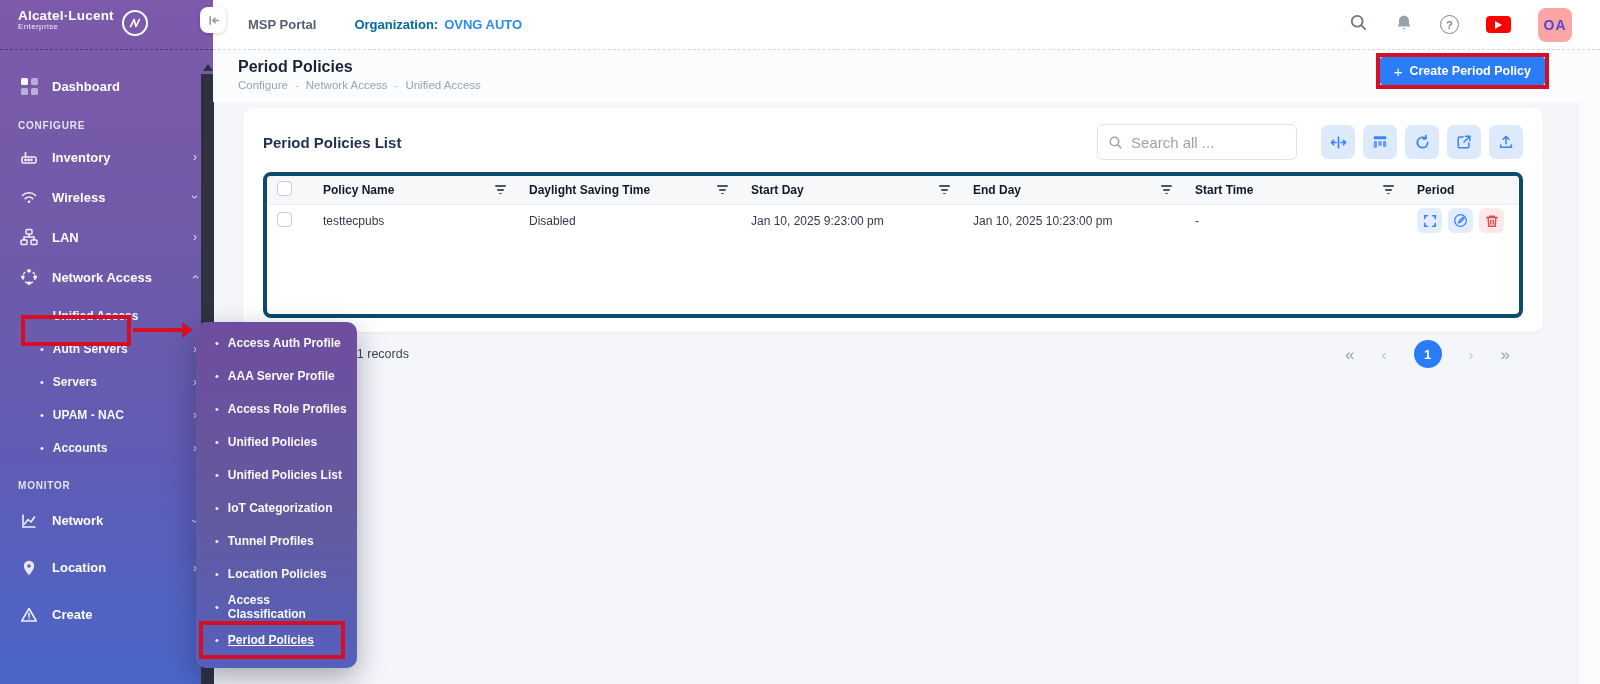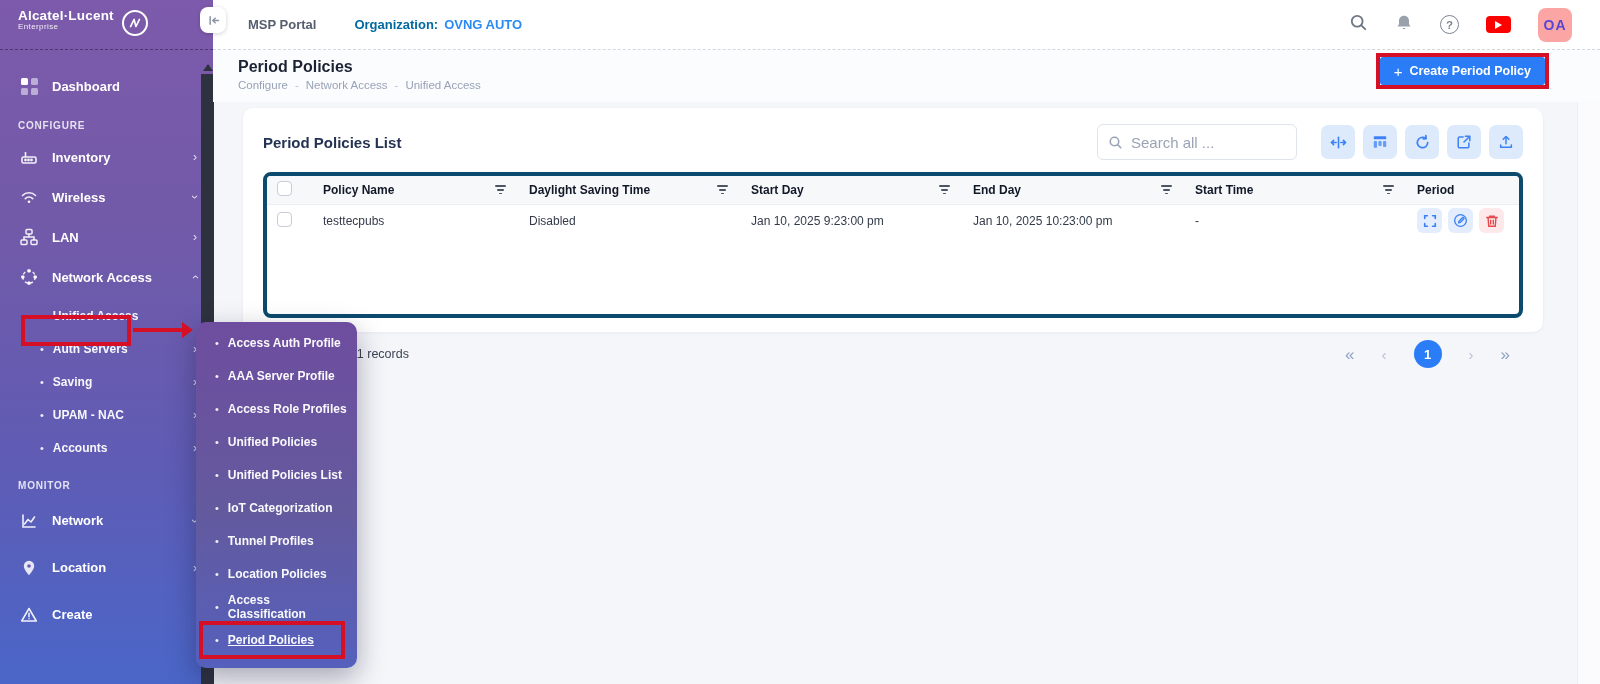--- a/index.html
+++ b/index.html
@@ -186,21 +186,21 @@
         <span class="bullet">•</span>
         <span class="txt">Unified Access</span>
       </div>
       <div class="sub-item">
         <span class="bullet">•</span>
         <span class="txt">Auth Servers</span>
         <span class="chev">›</span>
       </div>
       <div class="sub-item">
         <span class="bullet">•</span>
-        <span class="txt">Saving</span>
+        <span class="txt">Servers</span>
         <span class="chev">›</span>
       </div>
       <div class="sub-item">
         <span class="bullet">•</span>
         <span class="txt">UPAM - NAC</span>
         <span class="chev">›</span>
       </div>
       <div class="sub-item">
         <span class="bullet">•</span>
         <span class="txt">Accounts</span>

